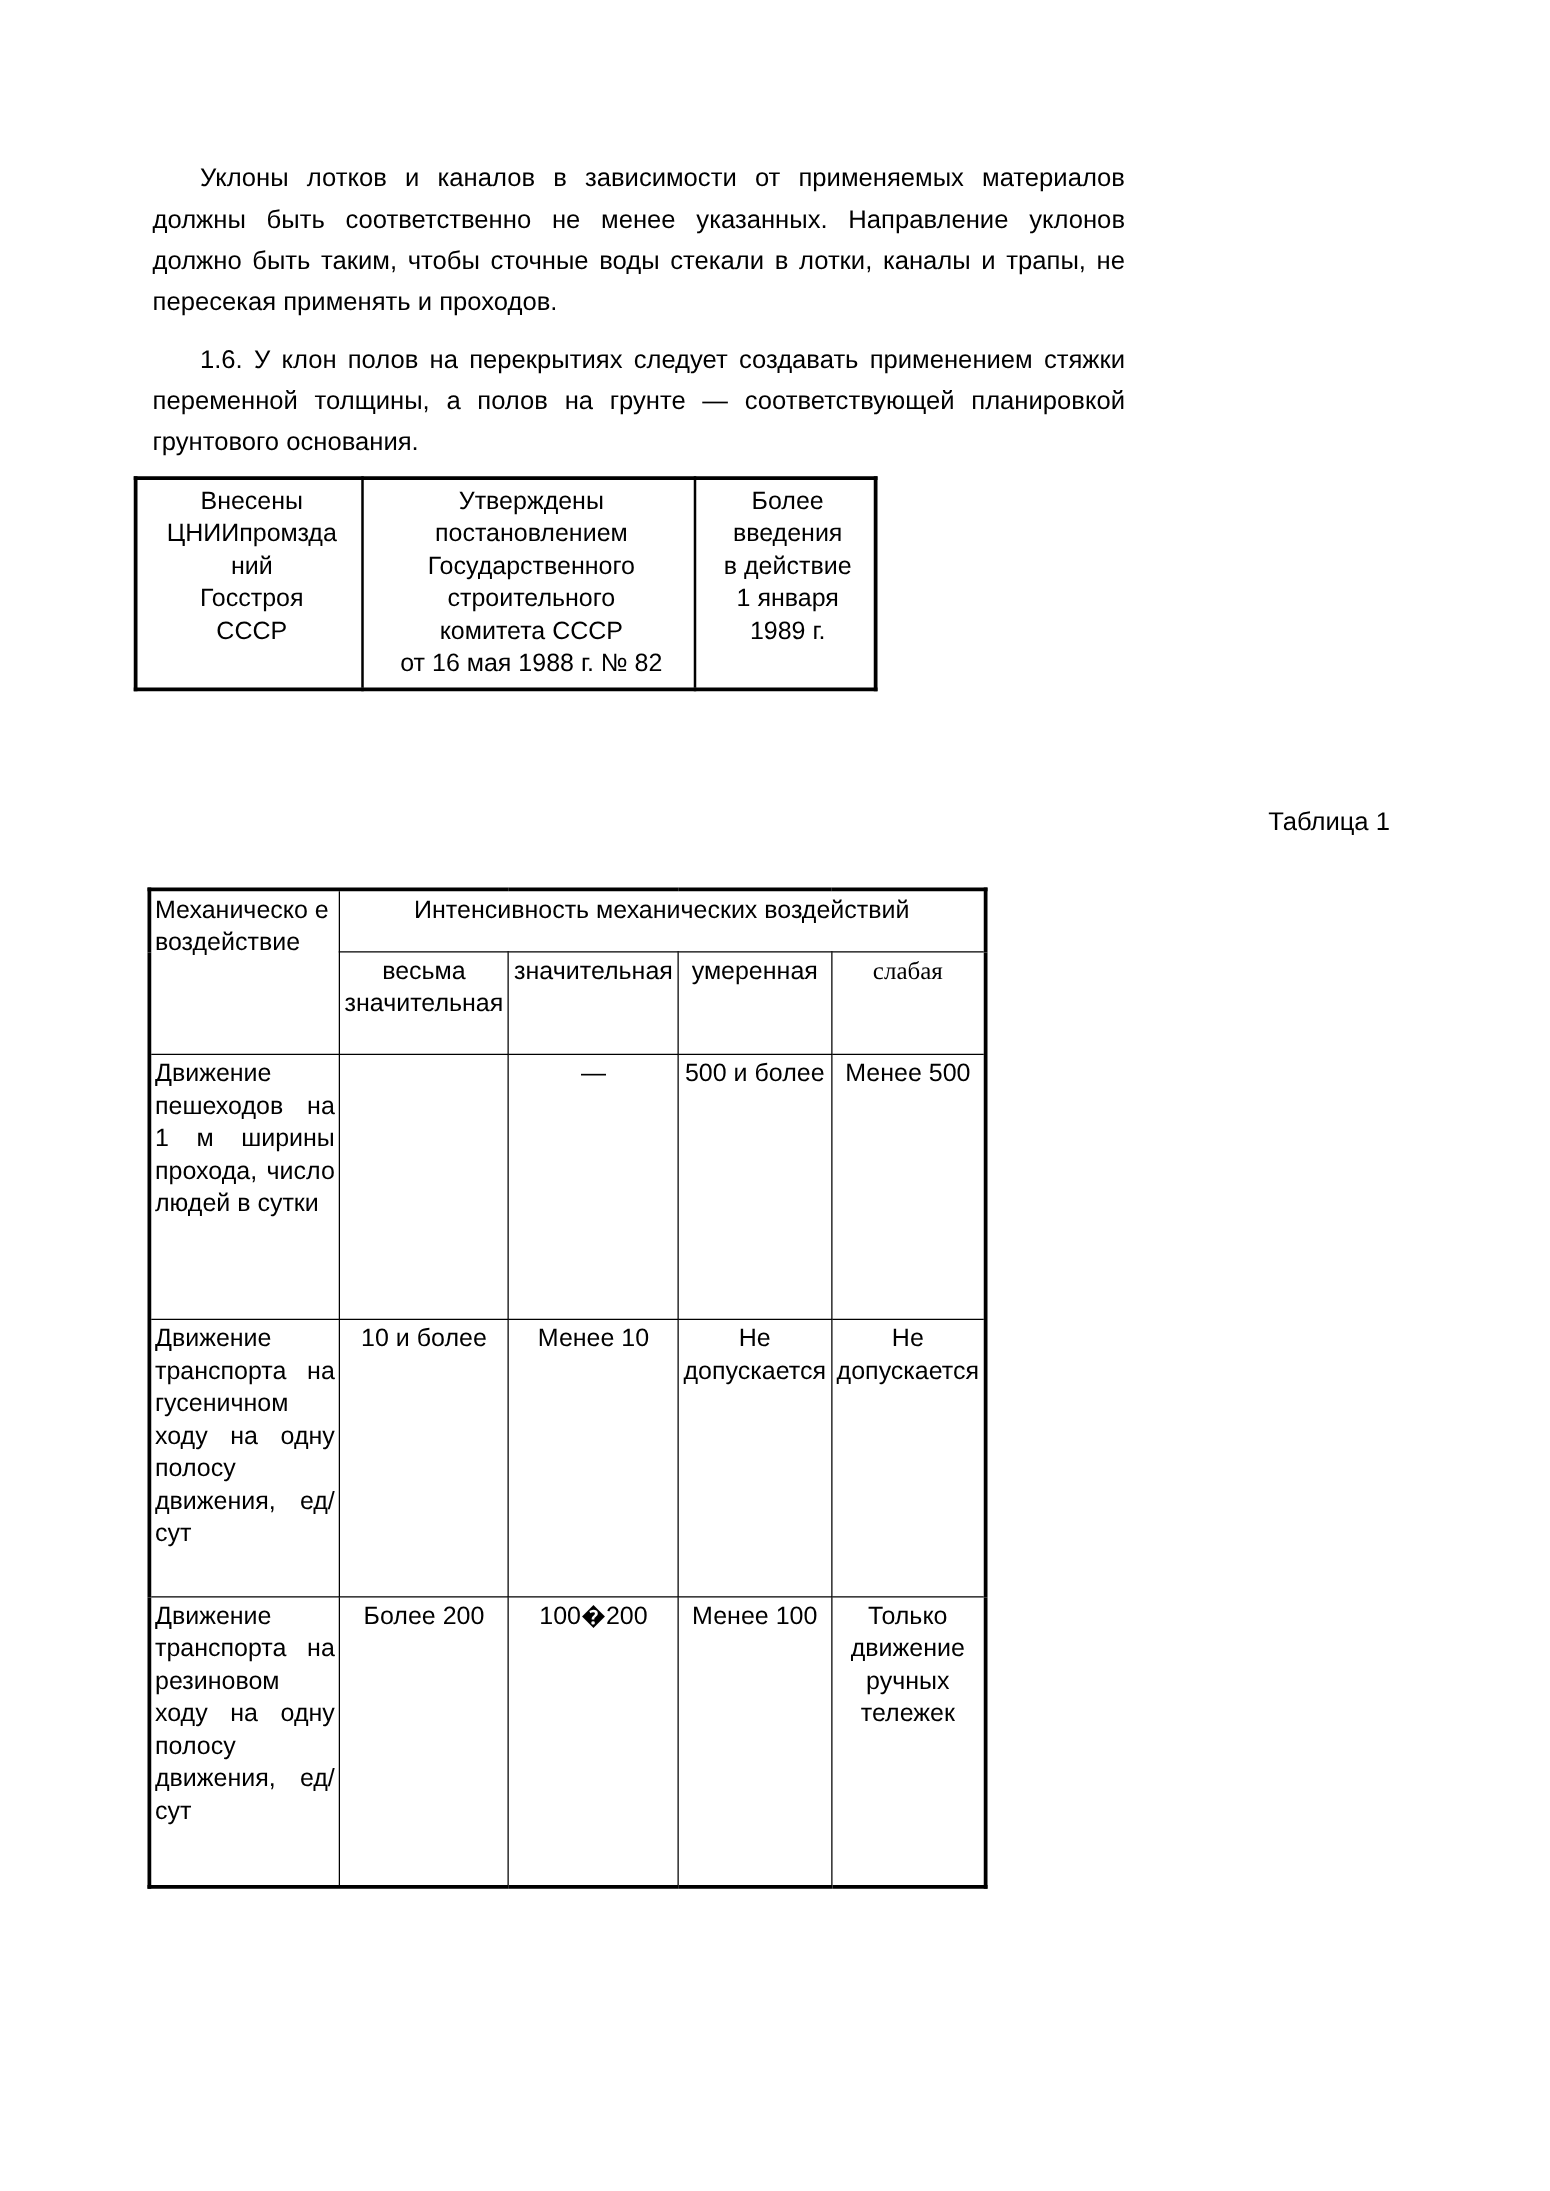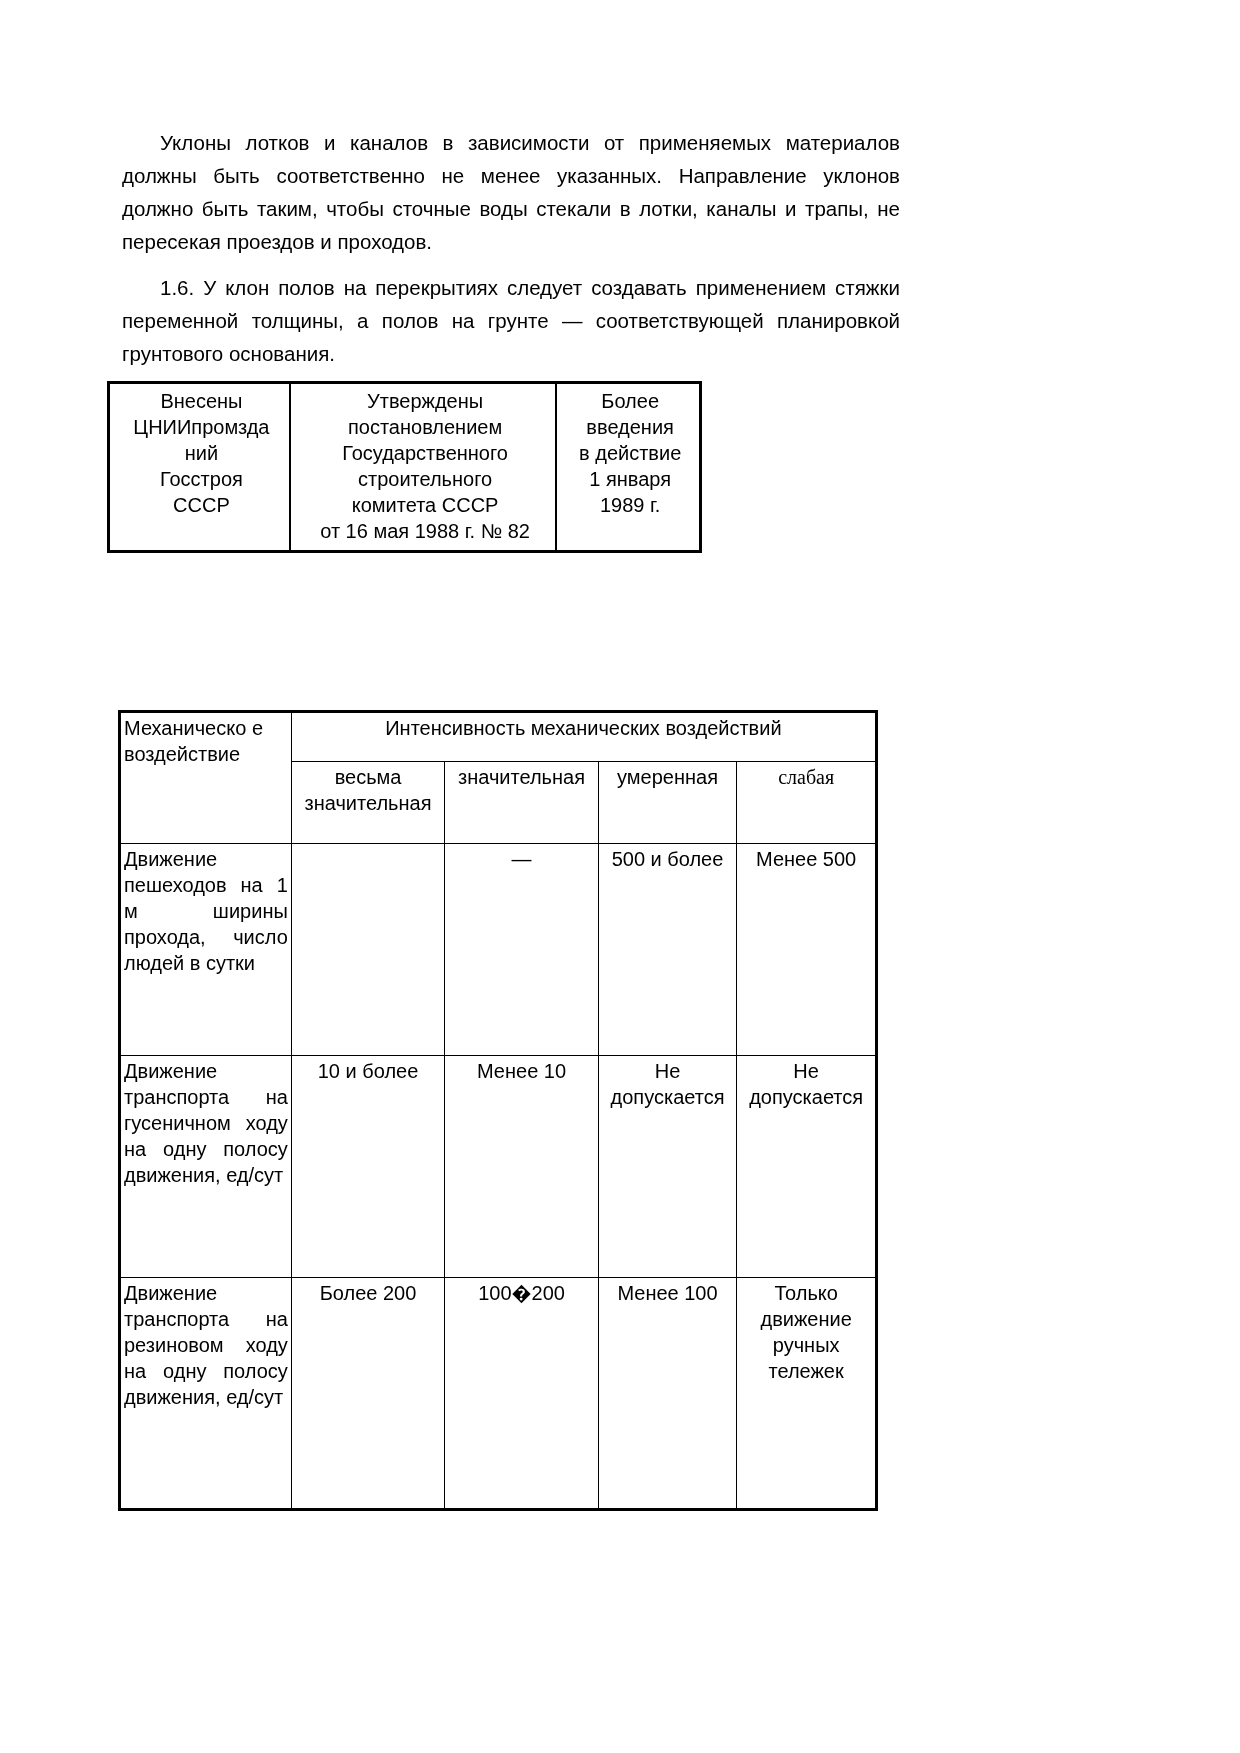--- a/index.html
+++ b/index.html
@@ -73,21 +73,21 @@
     text-align: right;
     font-size: 20.5px;
     line-height: 26px;
   }
 
   
   .main-table {
     position: absolute;
     left: 118px;
     top: 710px;
-    width: 760px;
+    width: 672px;
     border-collapse: collapse;
     font-size: 20px;
     line-height: 26px;
   }
   .main-table td, .main-table th {
     border: 1px solid #000;
     padding: 2px 3px;
     font-weight: normal;
     vertical-align: top;
   }
@@ -120,21 +120,21 @@
   .hdr-top-cell { height: 50px; vertical-align: top; padding-top: 4px; }
   .hdr-sub-cell { height: 82px; vertical-align: top; padding-top: 2px; }
   .dash { letter-spacing: 0; }
 </style>
 </head>
 <body>
 
 <div class="page">
 
   <div class="text-block">
-    <p class="para">Уклоны лотков и каналов в зависимости от применяемых материалов должны быть соответственно не менее указанных. Направление уклонов должно быть таким, чтобы сточные воды стекали в лотки, каналы и трапы, не пересекая проездов и проходов.</p>
+    <p class="para">Уклоны лотков и каналов в зависимости от применяемых материалов должны быть соответственно не менее указанных. Направление уклонов должно быть таким, чтобы сточные воды стекали в лотки, каналы и трапы, не пересекая применять и проходов.</p>
     <p class="para">1.6. У клон полов на перекрытиях следует создавать применением стяжки переменной толщины, а полов на грунте — соответствующей планировкой грунтового основания.</p>
   </div>
 
   <table class="approval-table">
     <tbody>
         <tr>
       <td class="c1">
         <span class="ln">Внесены</span>
         <span class="ln">ЦНИИпромзда</span>
         <span class="ln">ний</span>
@@ -153,20 +153,21 @@
         <span class="ln">Более</span>
         <span class="ln">введения</span>
         <span class="ln">в действие</span>
         <span class="ln">1 января</span>
         <span class="ln">1989 г.</span>
       </td>
     </tr>
   </tbody>
     </table>
 
+  <div class="table-caption">Таблица 1</div>
 
   <table class="main-table">
     <tbody>
         <tr>
       <td class="col-desc outer-left outer-top hdr-top-cell" rowspan="2">
         <span class="ln">Механическо</span>
         <span class="ln hdr-center">е</span>
         <span class="ln">воздействие</span>
       </td>
       <td class="hdr-center outer-top outer-right hdr-top-cell" colspan="4">Интенсивность механических воздействий</td>

